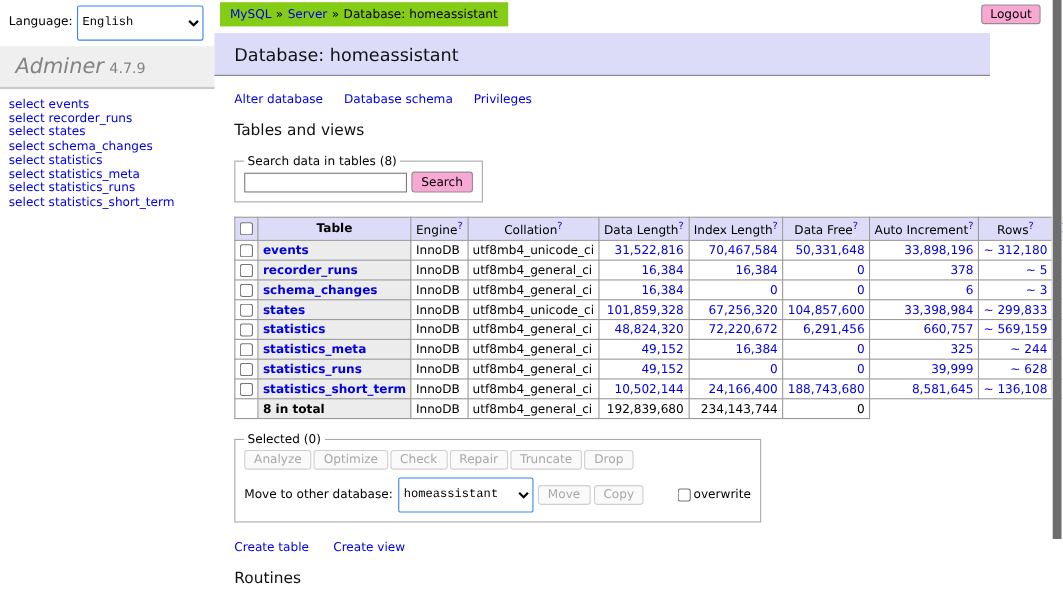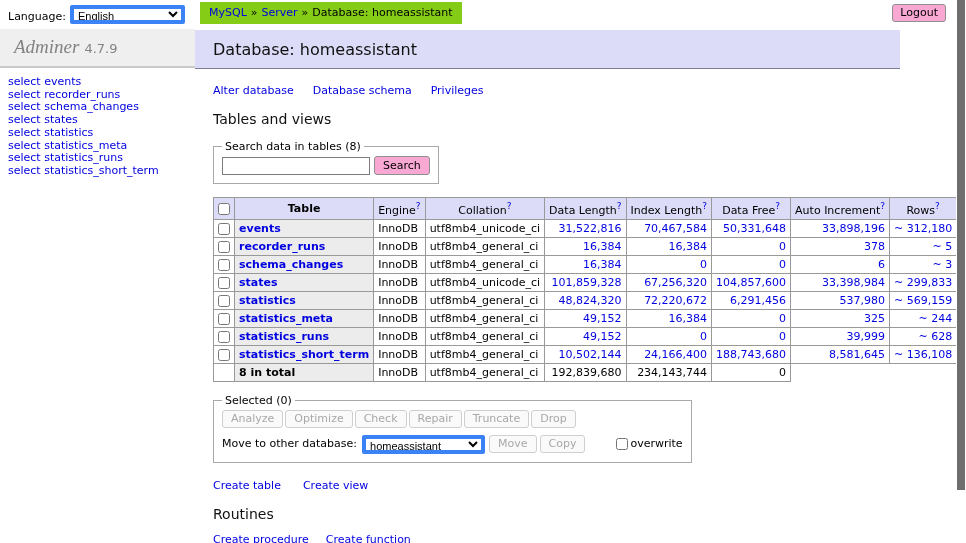--- a/index.html
+++ b/index.html
@@ -4,39 +4,39 @@
 <style>
   * { box-sizing: border-box; }
   html,body { margin:0; padding:0; }
   body {
     width:966px; height:543px; position:relative; overflow:hidden;
     background:#fff; color:#000;
     font-family:"DejaVu Sans","Liberation Sans",sans-serif; font-size:11px;
   }
   a { color:#0000e0; text-decoration:none; cursor:pointer; }
   select {
-    font-family:Liberation Sans, sans-serif; font-size:11px;
-    height:19px; border:4px solid #3b82f6; background:#fff; border-radius:2px;
+    font-family:Liberation Mono, monospace; font-size:11px;
+    height:32px; border:1px solid #3b82f6; background:#fff; border-radius:2px;
   }
   button {
     font-family:"DejaVu Sans","Liberation Sans",sans-serif; font-size:11px;
     background:#f9a8d4; border:1px solid #8f8f8f; border-radius:3px;
     padding:1px 8px 2px; color:#000; cursor:pointer;
   }
   button:disabled { color:#a8a8a8; border-color:#cfcfcf; background:#fafafa; }
   input[type=text] { border:1px solid #7c7c7c; height:18px; font-size:11px; padding:1px 3px; }
   hr { border:0; border-top:1px solid #c9c9c9; margin:0; }
 
   
   .sidebar { position:absolute; left:0; top:0; width:195px; height:100%; background:#fff; }
   .lang-row { padding:5px 0 0 8px; }
   .lang-row label { margin-right:4px; }
   .lang-row select { width:115px; }
   .h1bar { background:#efefef; margin-top:5px; padding:7px 0 8px 14px; color:#838383; }
-  .h1bar .appname { font-size:19px; font-style:italic;font-family:Liberation Serif, serif; }
+  .h1bar .appname { font-size:19px; font-style:italic; }
   .h1bar .version { font-size:13px; margin-left:5px; }
   .db-row { margin:11px 0 8px; padding-left:8px; }
   .db-row label { margin-right:5px; }
   .db-row select { width:104px; }
   .tools { margin:7px 0 8px; padding:0 6px 0 8px; line-height:14px; }
   .tools a { margin-right:13px; white-space:nowrap; }
   .tablelist { margin-top:8px; padding:0 8px; }
   .tablelist a { display:block; line-height:12.7px; white-space:nowrap; }
 
   
@@ -101,22 +101,22 @@
     <label>Language:</label><select><option>English</option></select>
   </div>
   <div class="h1bar">
     <span class="appname">Adminer</span><span class="version">4.7.9</span>
   </div>
   <hr>
   <hr>
   <div class="tablelist">
     <a>select events</a>
     <a>select recorder_runs</a>
+    <a>select states</a>
     <a>select schema_changes</a>
-    <a>select states</a>
     <a>select statistics</a>
     <a>select statistics_meta</a>
     <a>select statistics_runs</a>
     <a>select statistics_short_term</a>
   </div>
 </div>
 
 <div class="content">
   <div class="breadcrumb">
     <a>MySQL</a><span class="sep">»</span><a>Server</a><span class="sep">»</span><span>Database: homeassistant</span>
@@ -201,21 +201,21 @@
           <td class="comment"></td>
         </tr>
         <tr>
           <td class="cb"><input type="checkbox" style=""></td>
           <th class="name"><a>statistics</a></th>
           <td>InnoDB</td>
           <td>utf8mb4_general_ci</td>
           <td class="num"><a>48,824,320</a></td>
           <td class="num"><a>72,220,672</a></td>
           <td class="num"><a>6,291,456</a></td>
-          <td class="num"><a>537,980</a></td>
+          <td class="num"><a>660,757</a></td>
           <td class="num"><a>~ 569,159</a></td>
           <td class="comment"></td>
         </tr>
         <tr>
           <td class="cb"><input type="checkbox" style=""></td>
           <th class="name"><a>statistics_meta</a></th>
           <td>InnoDB</td>
           <td>utf8mb4_general_ci</td>
           <td class="num"><a>49,152</a></td>
           <td class="num"><a>16,384</a></td>

